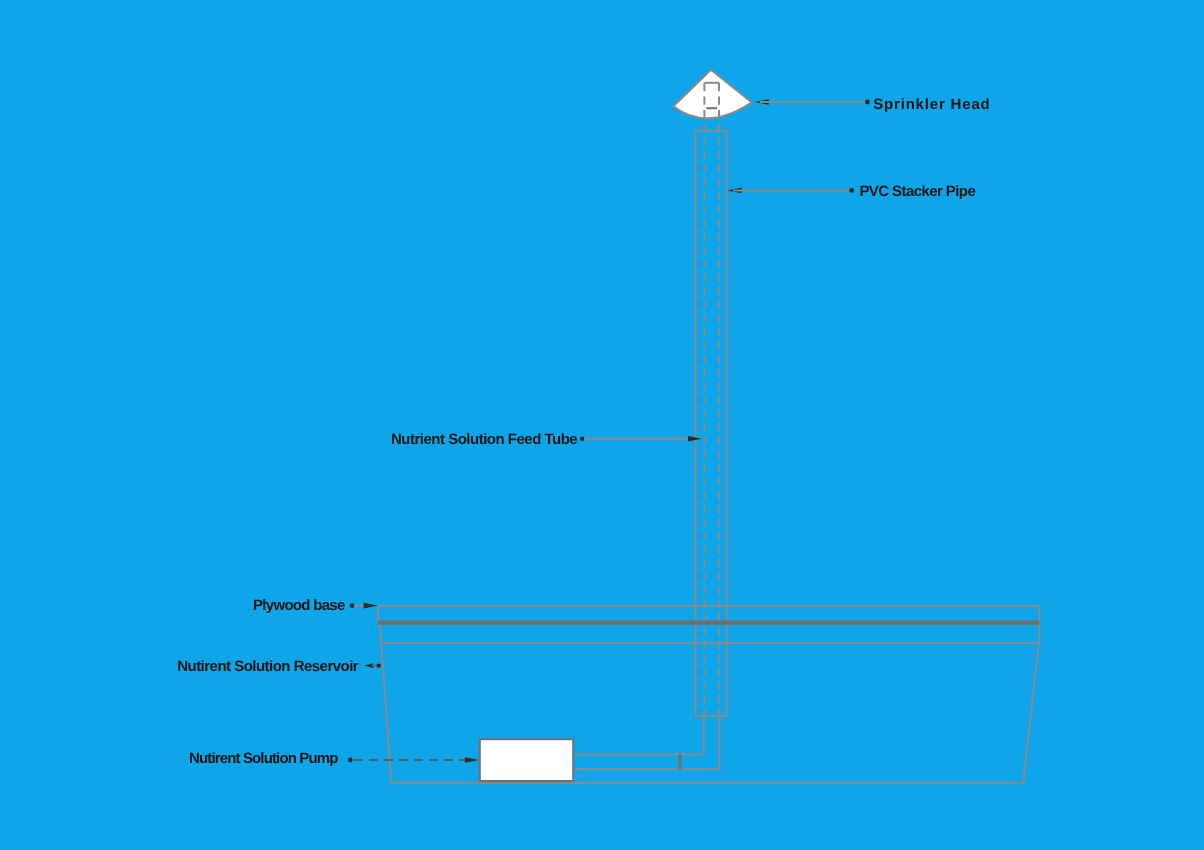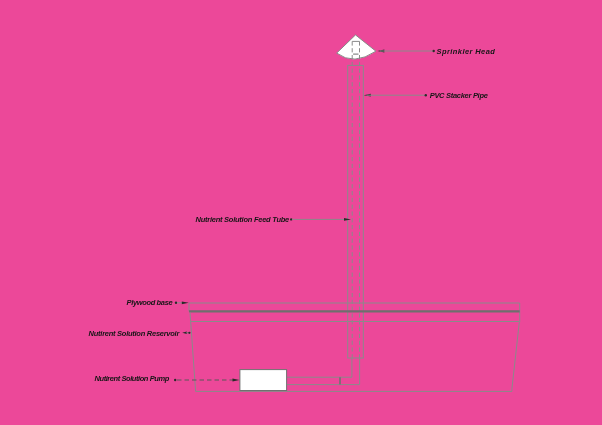--- a/index.html
+++ b/index.html
@@ -1,16 +1,16 @@
 <!DOCTYPE html>
 <html><head>
 <meta charset="utf-8">
 <style>
   html,body{margin:0;padding:0;background:#ffffff;}
-  #canvas{position:relative;width:602px;height:425px;background:#ec4899;overflow:hidden;font-style:italic;}
+  #canvas{position:relative;width:602px;height:425px;background:#0ea5e9;overflow:hidden;}
   svg{position:absolute;left:0;top:0;}
   text{font-family:"Liberation Sans",sans-serif;font-weight:bold;font-size:7.5px;fill:#161616;}
 </style>
 </head>
 <body>
 <div id="canvas">
 <svg width="602" height="425" viewBox="0 0 602 425" fill="none">
 
   <g>
     <path d="M 355.5,34.9 L 336.7,53.1 Q 353.7,66.05 375.9,51.2 Z" stroke="#8a8a8a" stroke-width="1" fill="#ffffff"></path>

